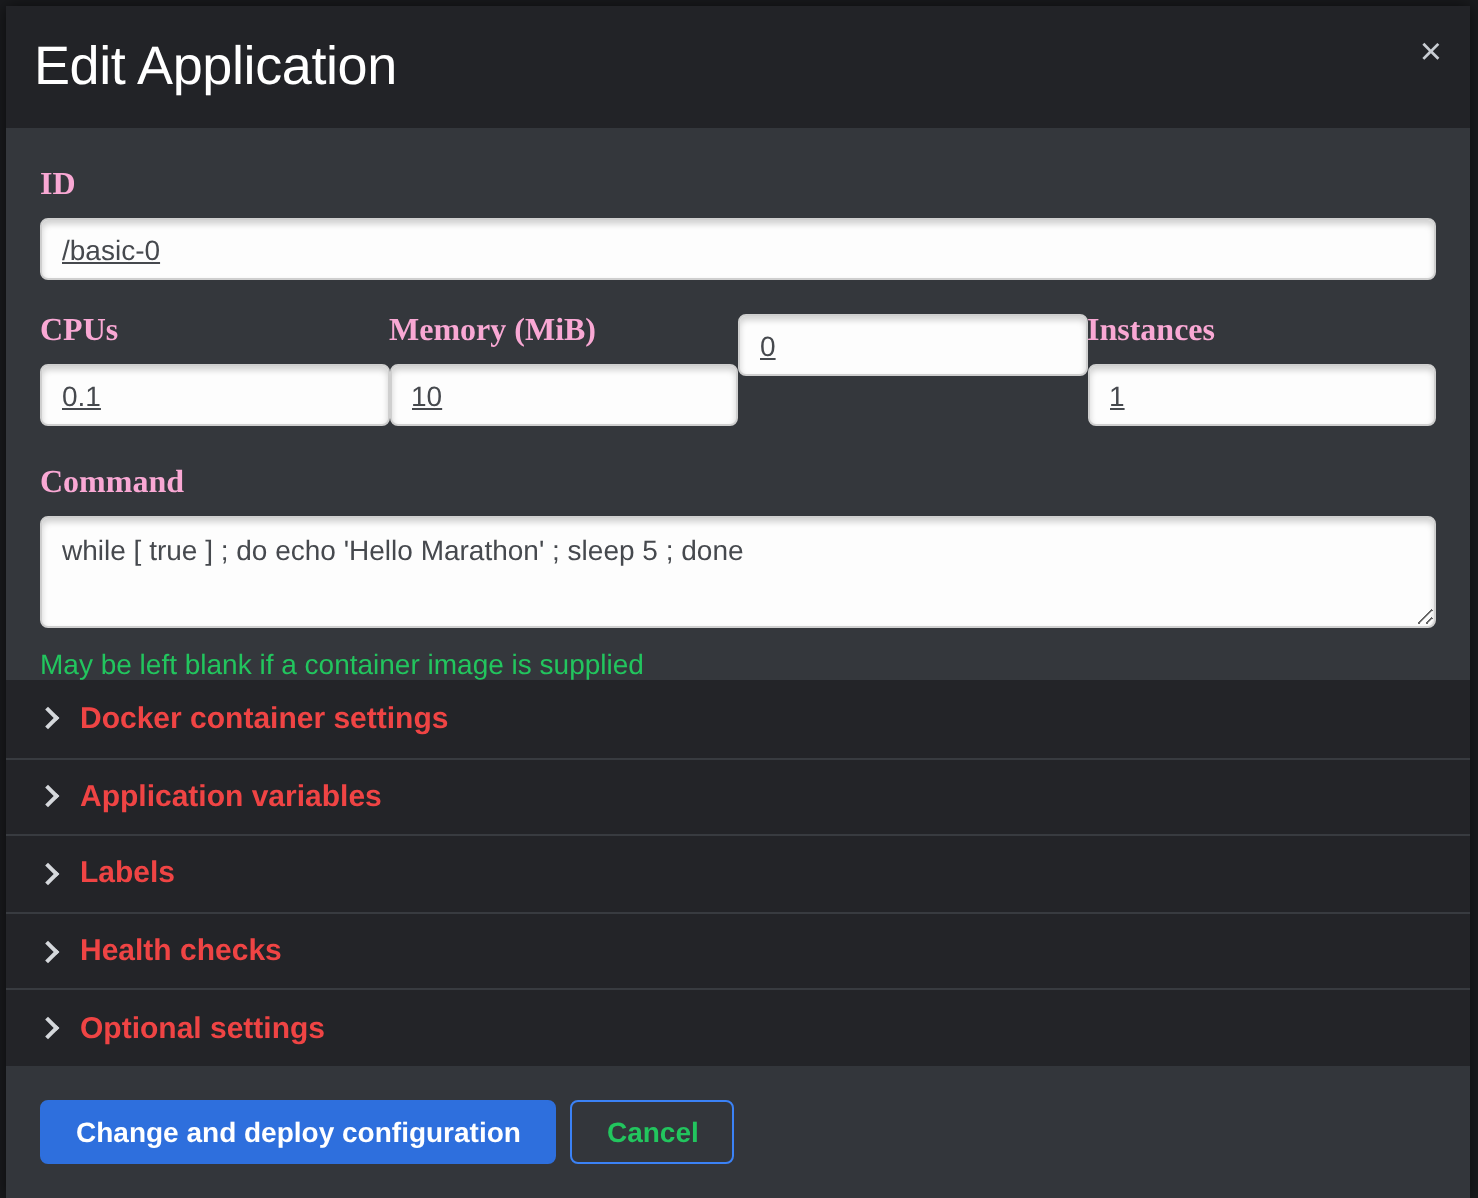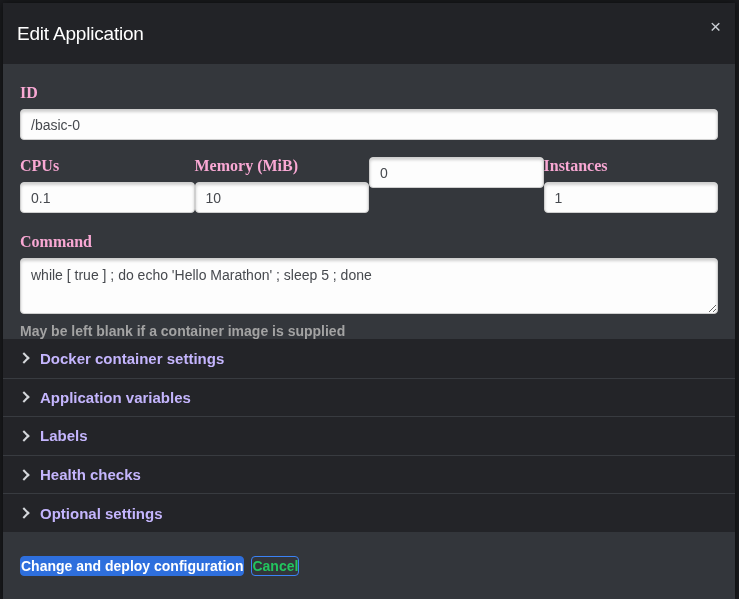--- a/index.html
+++ b/index.html
@@ -23,21 +23,21 @@
     height: 61px;
     flex: 0 0 61px;
     background: #222327;
     display: flex;
     align-items: center;
     padding: 0 14px;
     position: relative;
   }
   .modal-title {
     color: #ffffff;
-    font-size: 19px;
+    font-size: 27px;
     font-weight: 400;
     letter-spacing: -0.2px;
   }
   .close-btn {
     position: absolute;
     right: 14px; top: 14px;
     background: none;
     border: none;
     color: #c9cdd3;
     font-size: 19px;
@@ -64,38 +64,37 @@
     background: #fdfdfd;
     border: 1px solid #cfcfcf;
     border-radius: 4px;
     box-shadow: inset 0 2px 3px rgba(0,0,0,0.18);
     color: #46494e;
     font-size: 14px;
     font-family: "Liberation Sans", sans-serif;
     padding: 0 10px;
     outline: none;
   }
-  .text-input { height: 31px; }
+  .text-input { height: 31px; text-decoration: underline; }
   .text-area {
     height: 56px;
     padding: 7px 10px;
     resize: both;
     line-height: 1.3;
   }
   .field-row {
     display: grid;
     grid-template-columns: repeat(4, 1fr);
     margin-top: 17px;
   }
   .command-block { margin-top: 20px; }
   .help-text {
-    color: #a3a3a3;
+    color: #22c55e;
     font-size: 14px;
     margin-top: 5px;
-    font-weight: bold;
   }
   
   .accordion {
     flex: 0 0 193px;
     background: #232428;
     display: grid;
     grid-template-rows: repeat(5, 1fr);
   }
   .accordion-row {
     display: flex;
@@ -107,40 +106,40 @@
   .chevron-icon {
     width: 8px; height: 8px;
     border-top: 2px solid #d5d8dc;
     border-right: 2px solid #d5d8dc;
     transform: rotate(45deg);
     display: inline-block;
     margin-right: 12px;
     flex: 0 0 auto;
   }
   .accordion-label {
-    color: #c4b5fd;
+    color: #ef4444;
     font-size: 15px;
     font-weight: 700;
   }
   
   .modal-footer {
     flex: 1 1 auto;
     background: #33363b;
     display: flex;
     align-items: center;
     padding: 0 17px;
   }
   .btn {
-    height: 20px;
+    height: 32px;
     border-radius: 4px;
     font-size: 14px;
     font-weight: 700;
     font-family: "Liberation Sans", sans-serif;
     cursor: pointer;
-    padding: 0 0;
+    padding: 0 17px;
   }
   .btn-primary {
     background: #2e6fdd;
     border: 1px solid #2e6fdd;
     color: #ffffff;
   }
   .btn-default {
     background: transparent;
     border: 1px solid #3b82f6;
     color: #22c55e;

